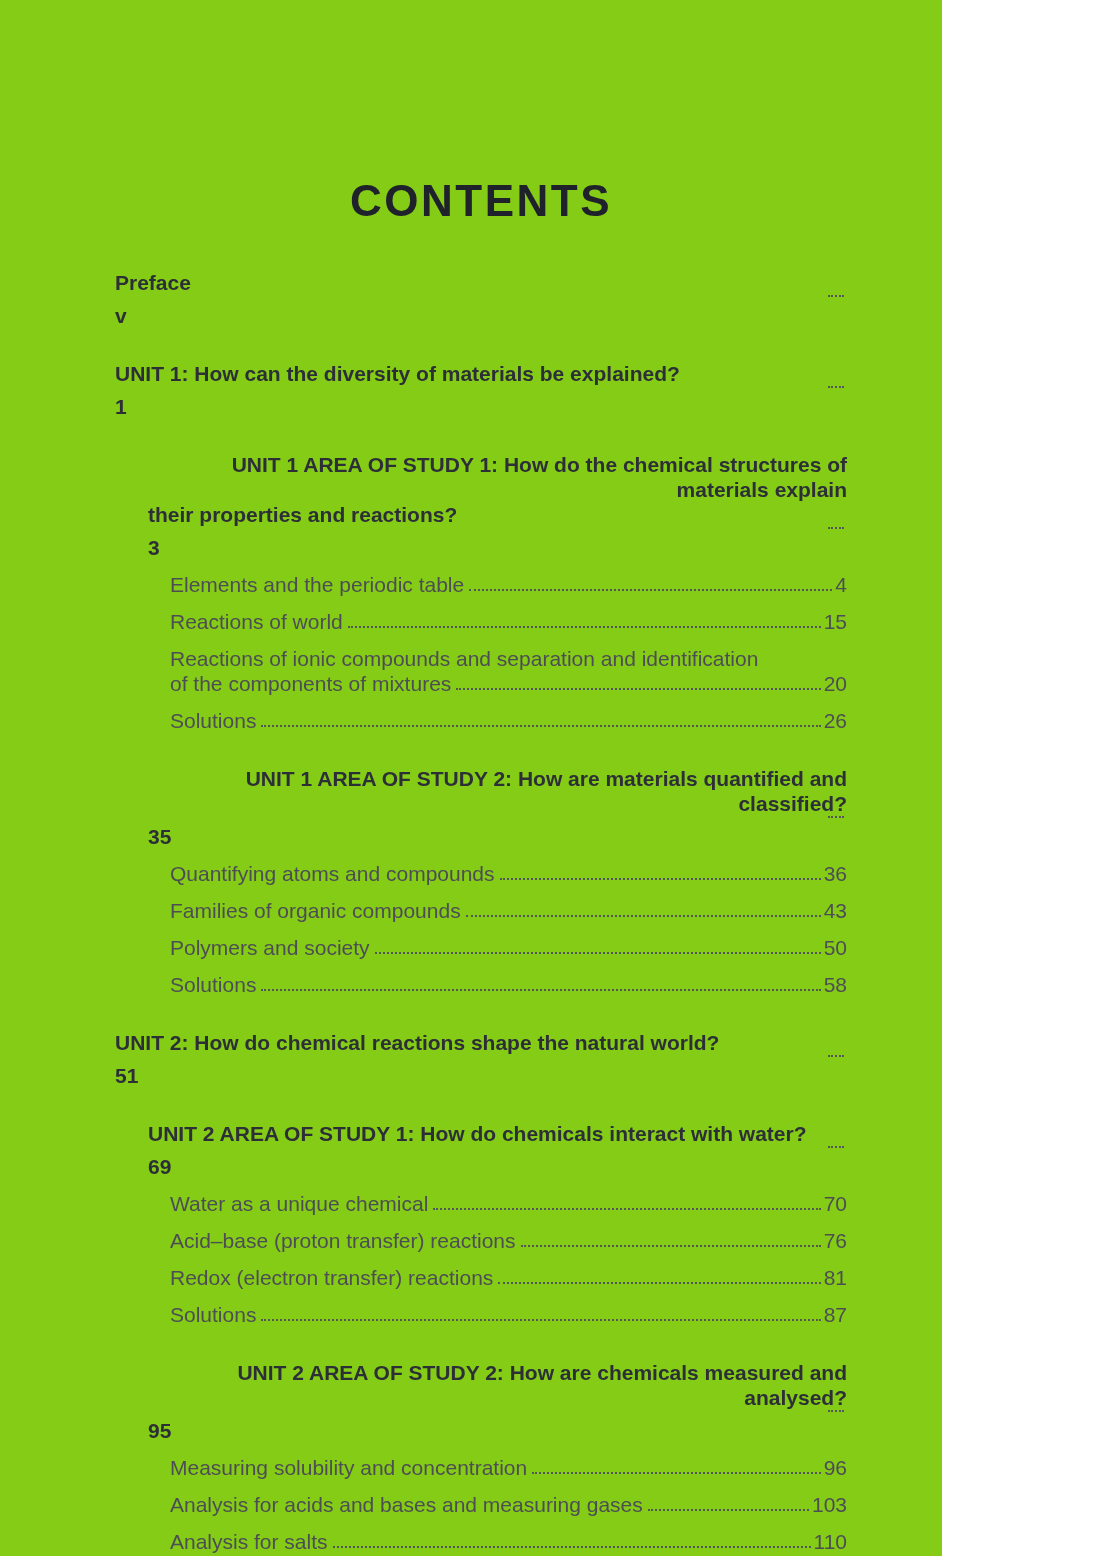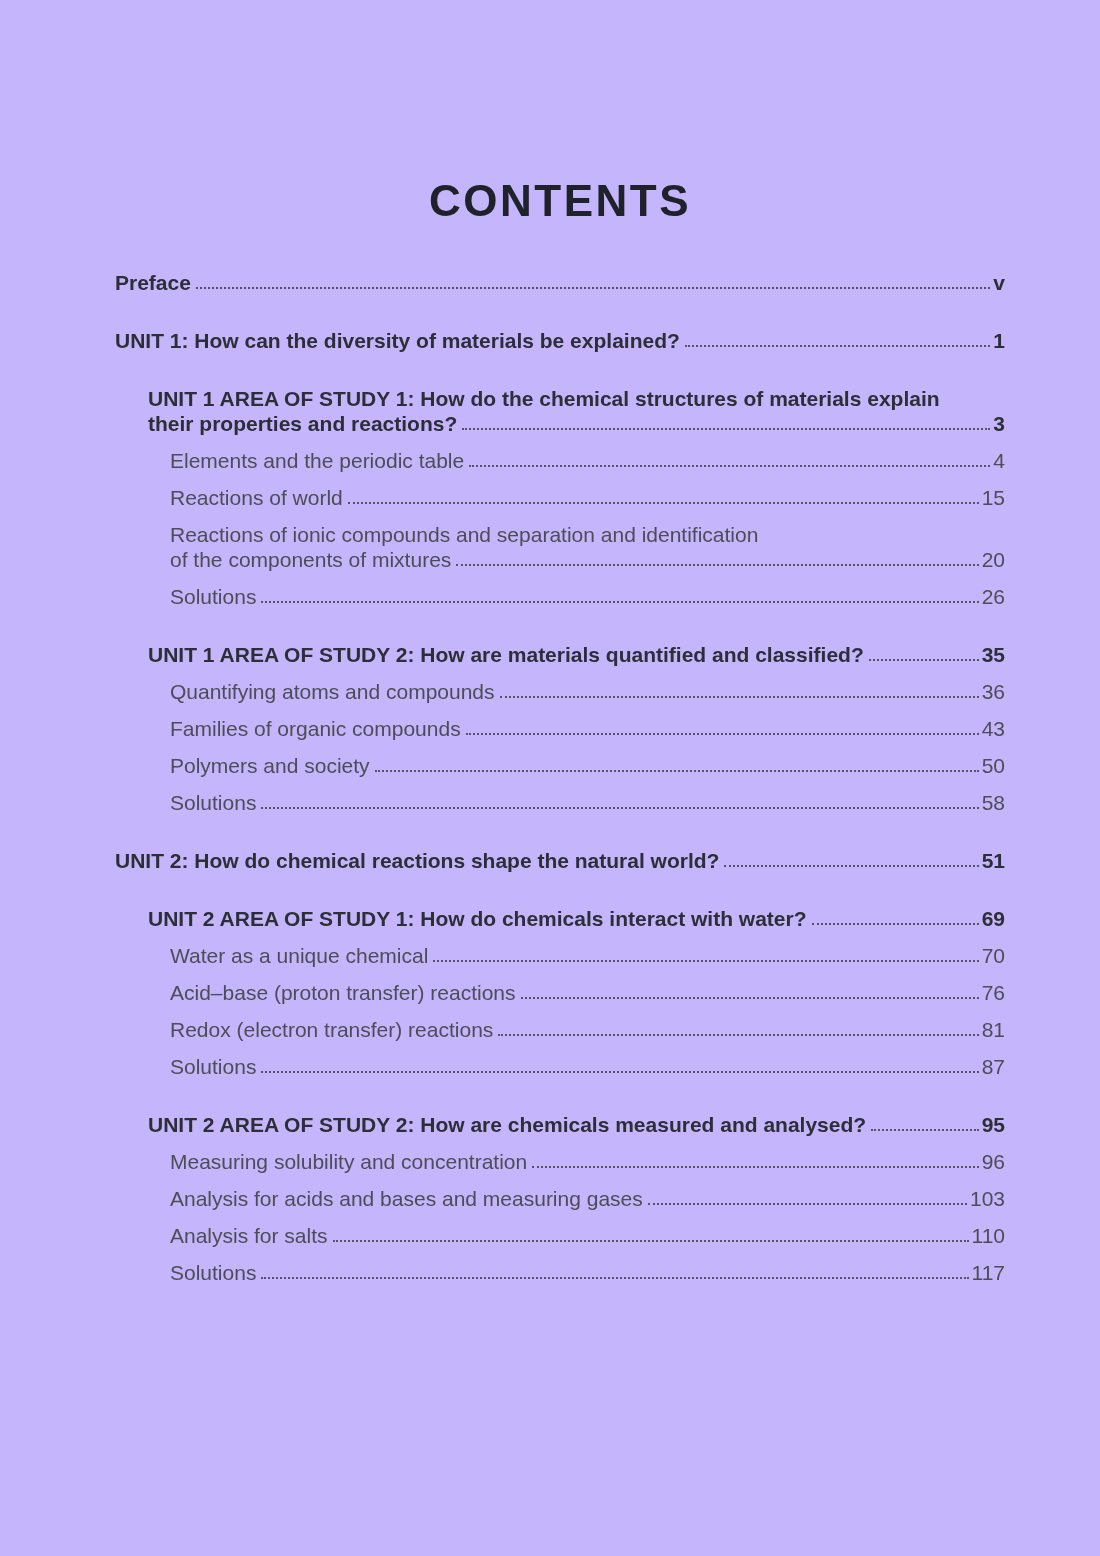--- a/index.html
+++ b/index.html
@@ -2,23 +2,23 @@
 <html><head>
 <meta charset="utf-8">
 <style>
   html, body {
     margin: 0;
     padding: 0;
     background: #ffffff;
   }
   .page {
     position: relative;
-    width: 1100px;
+    width: 942px;
     height: 1556px;
-    background: #c4b5fd;
+    background: #84cc16;
     box-sizing: border-box;
     padding: 176px 95px 0 115px;
     font-family: "Liberation Sans", sans-serif;
   }
   .title {
     margin: 0 0 44px 0;
     text-align: center;
     font-size: 44px;
     font-weight: 800;
     letter-spacing: 2.5px;
@@ -31,20 +31,21 @@
   .toc-entry.lvl2 { padding-left: 55px; }
   .line {
     display: flex;
     align-items: baseline;
     line-height: 25px;
     font-size: 21px;
   }
   .bold .line {
     font-weight: bold;
     color: #2d2f37;
+    flex-direction: column;
   }
   .regular .line {
     color: #4d4e54;
     text-align: right;
   }
   .dots {
     flex: 1 1 auto;
     min-width: 16px;
     height: 0;
     border-bottom: 2px dotted #55565c;

